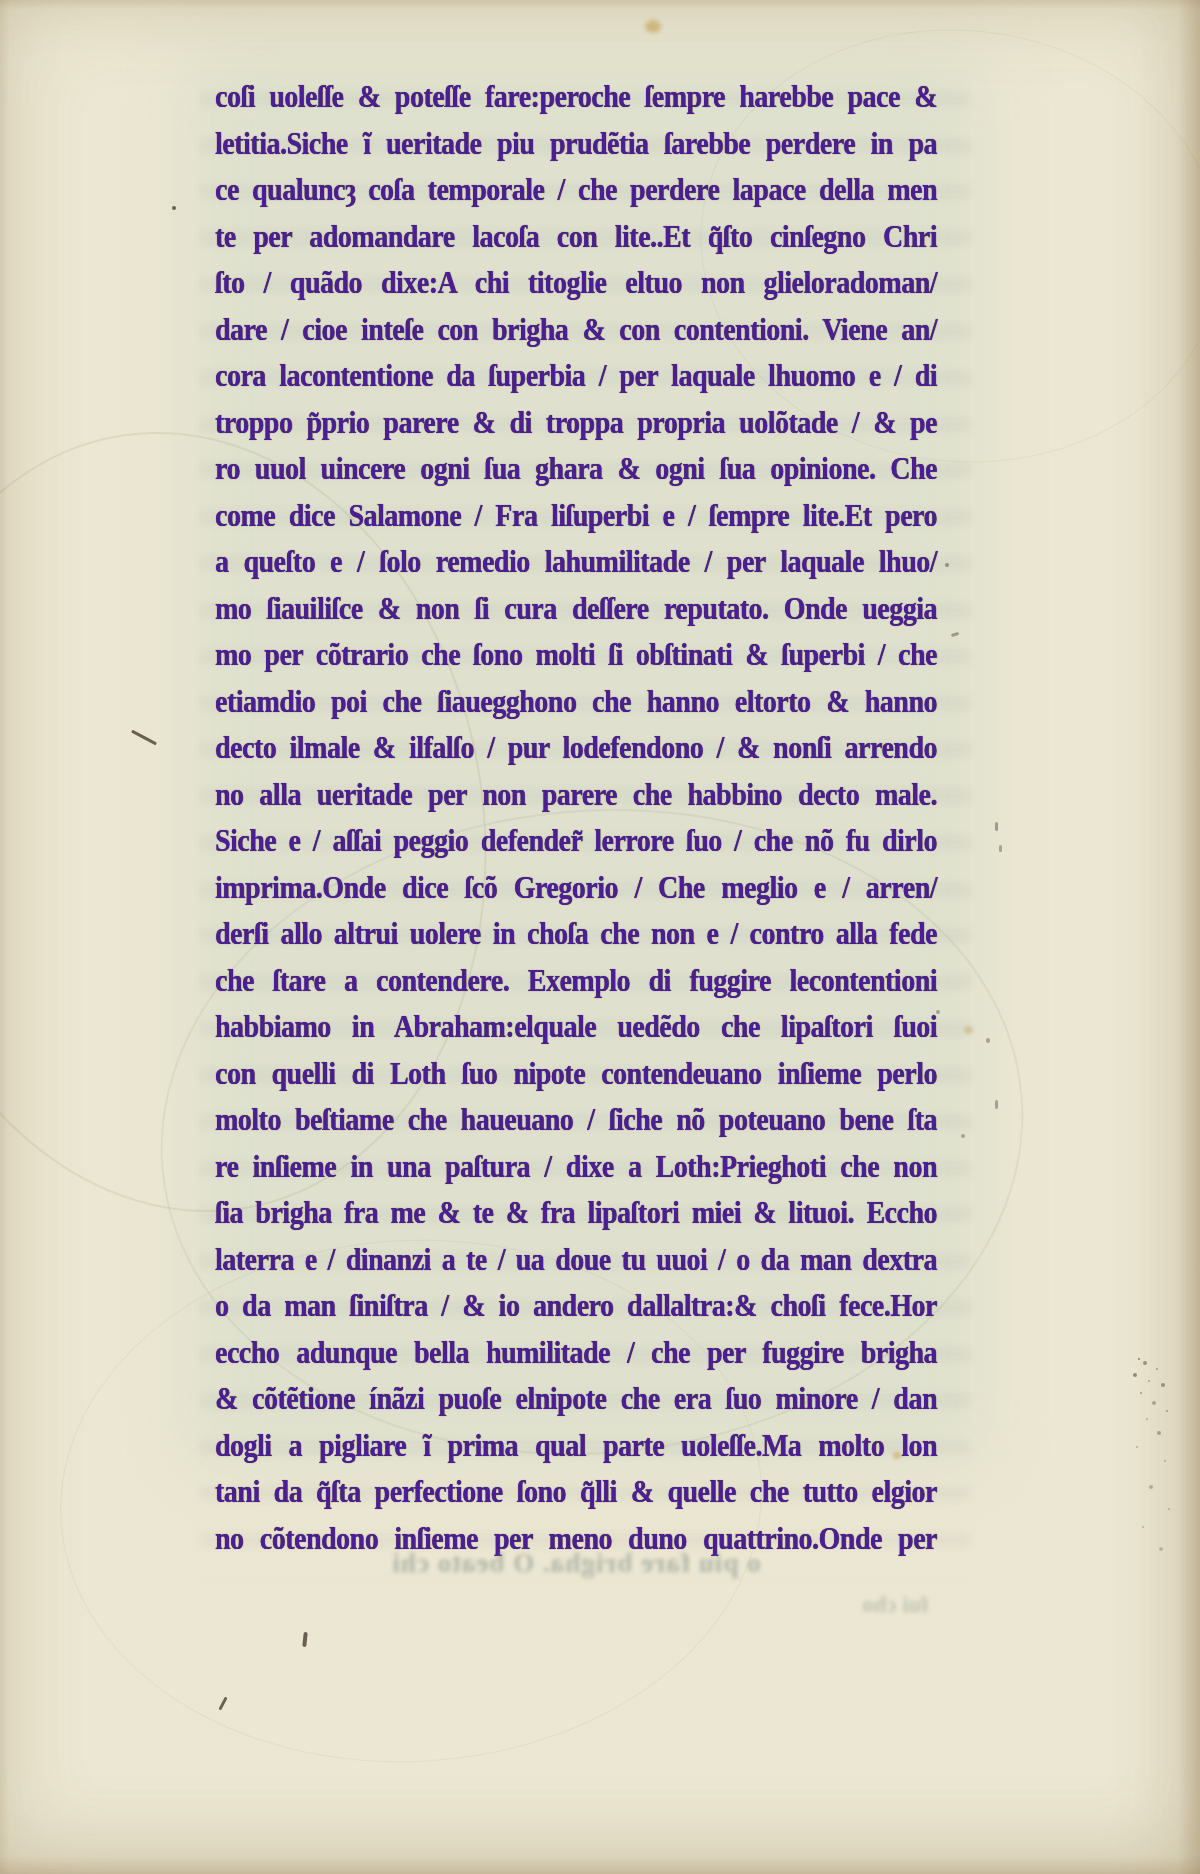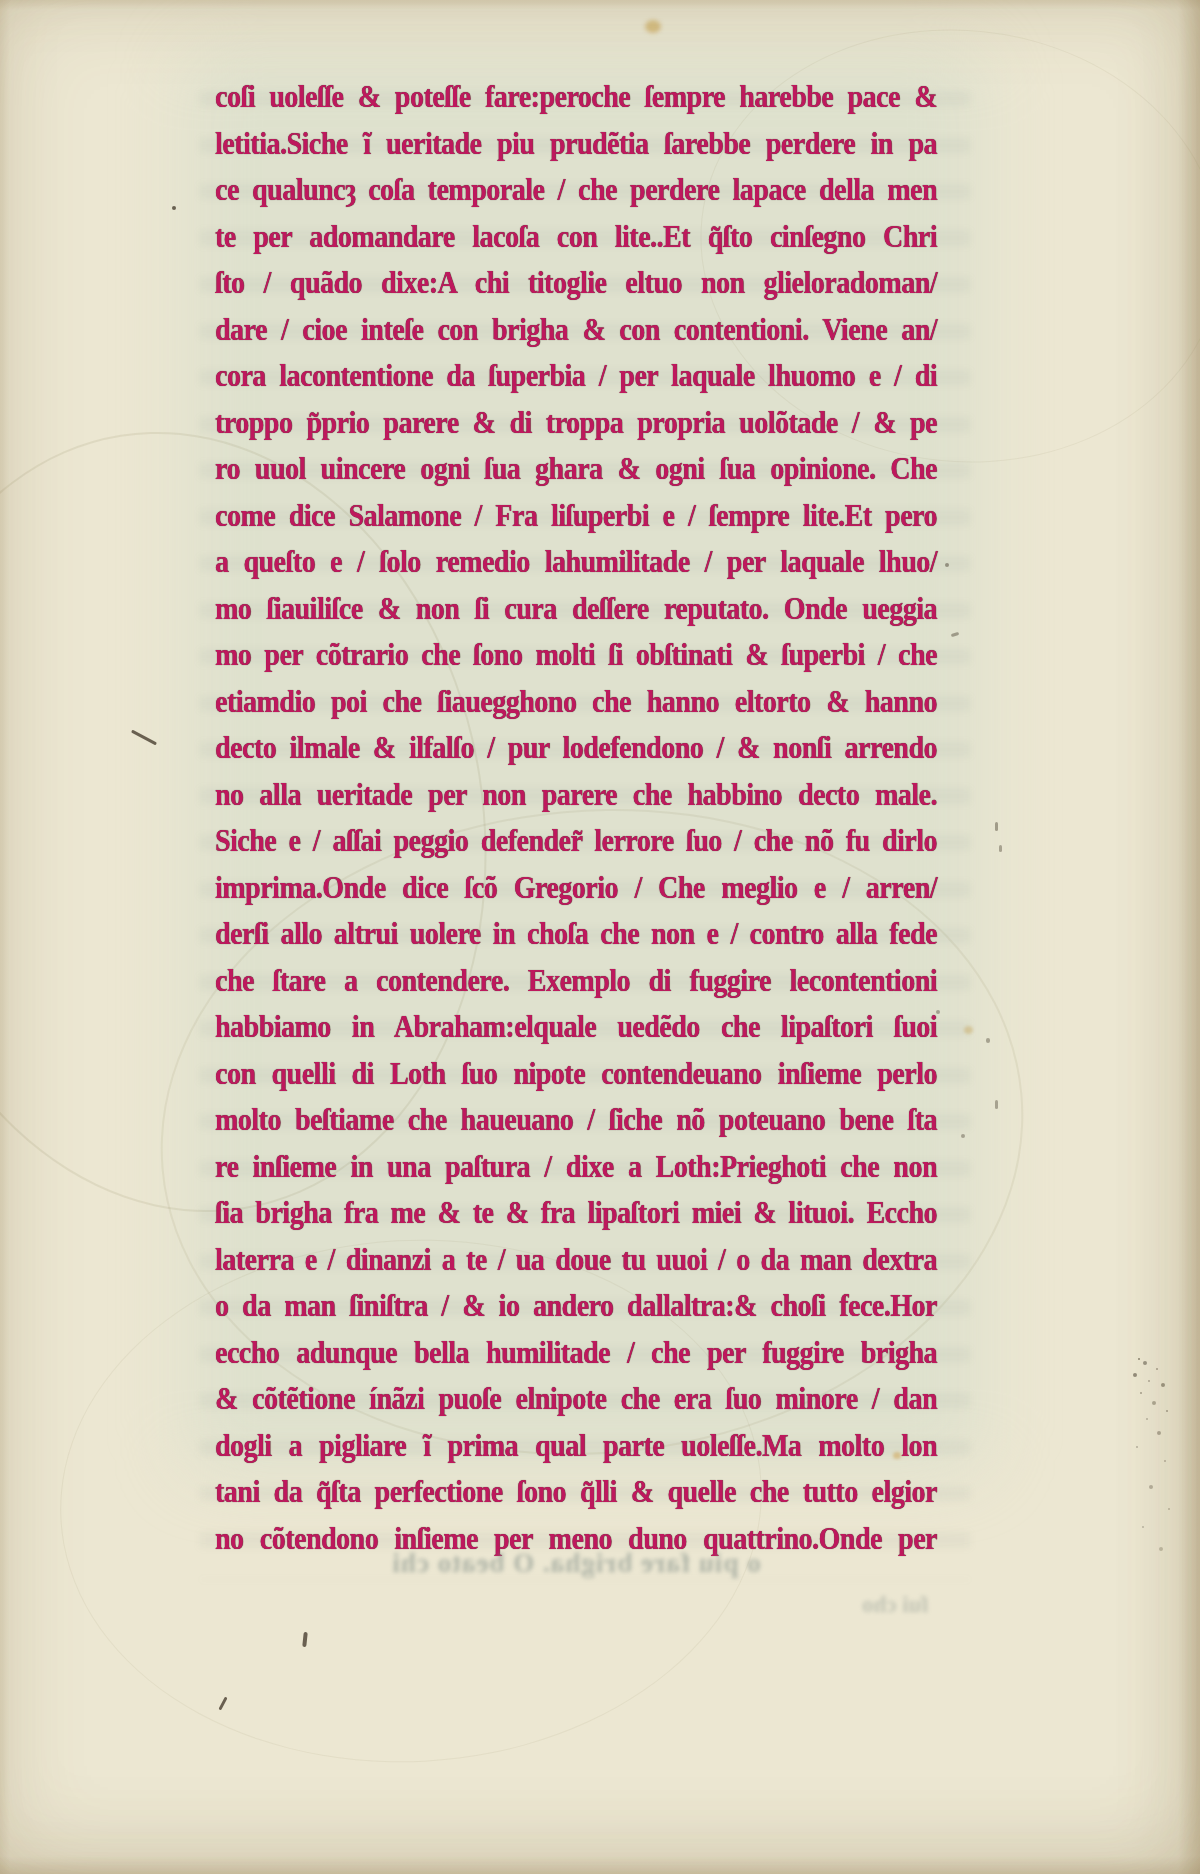--- a/index.html
+++ b/index.html
@@ -28,21 +28,21 @@
   
   .ring{position:absolute;border-radius:50%;}
   .ring1{left:-120px;top:430px;width:600px;height:780px;border:2px solid rgba(150,140,100,.15);transform:rotate(-9deg);}
   .ring2{left:160px;top:810px;width:860px;height:640px;border:2px solid rgba(150,140,100,.12);transform:rotate(-5deg);}
   .ring3{left:700px;top:30px;width:520px;height:430px;border:1px solid rgba(150,140,100,.10);transform:rotate(6deg);}
   .ring4{left:60px;top:1240px;width:700px;height:520px;border:1px solid rgba(150,140,100,.10);transform:rotate(-3deg);}
 
   
   .textblock{
     position:absolute;left:215px;top:74px;width:722px;
-    color:#be185d;
+    color:#4c1d95;
   }
   .line{
     height:46.5px;line-height:46.5px;
     font-size:28px;font-weight:bold;
     letter-spacing:-0.5px;word-spacing:-2px;
     white-space:nowrap;
     text-align:justify;text-align-last:justify;
     transform:scaleY(1.10);transform-origin:50% 55%;
     text-shadow:0 0 0.8px rgba(38,30,16,.85),0.5px 0.5px 0 rgba(38,30,16,.30);
   }

